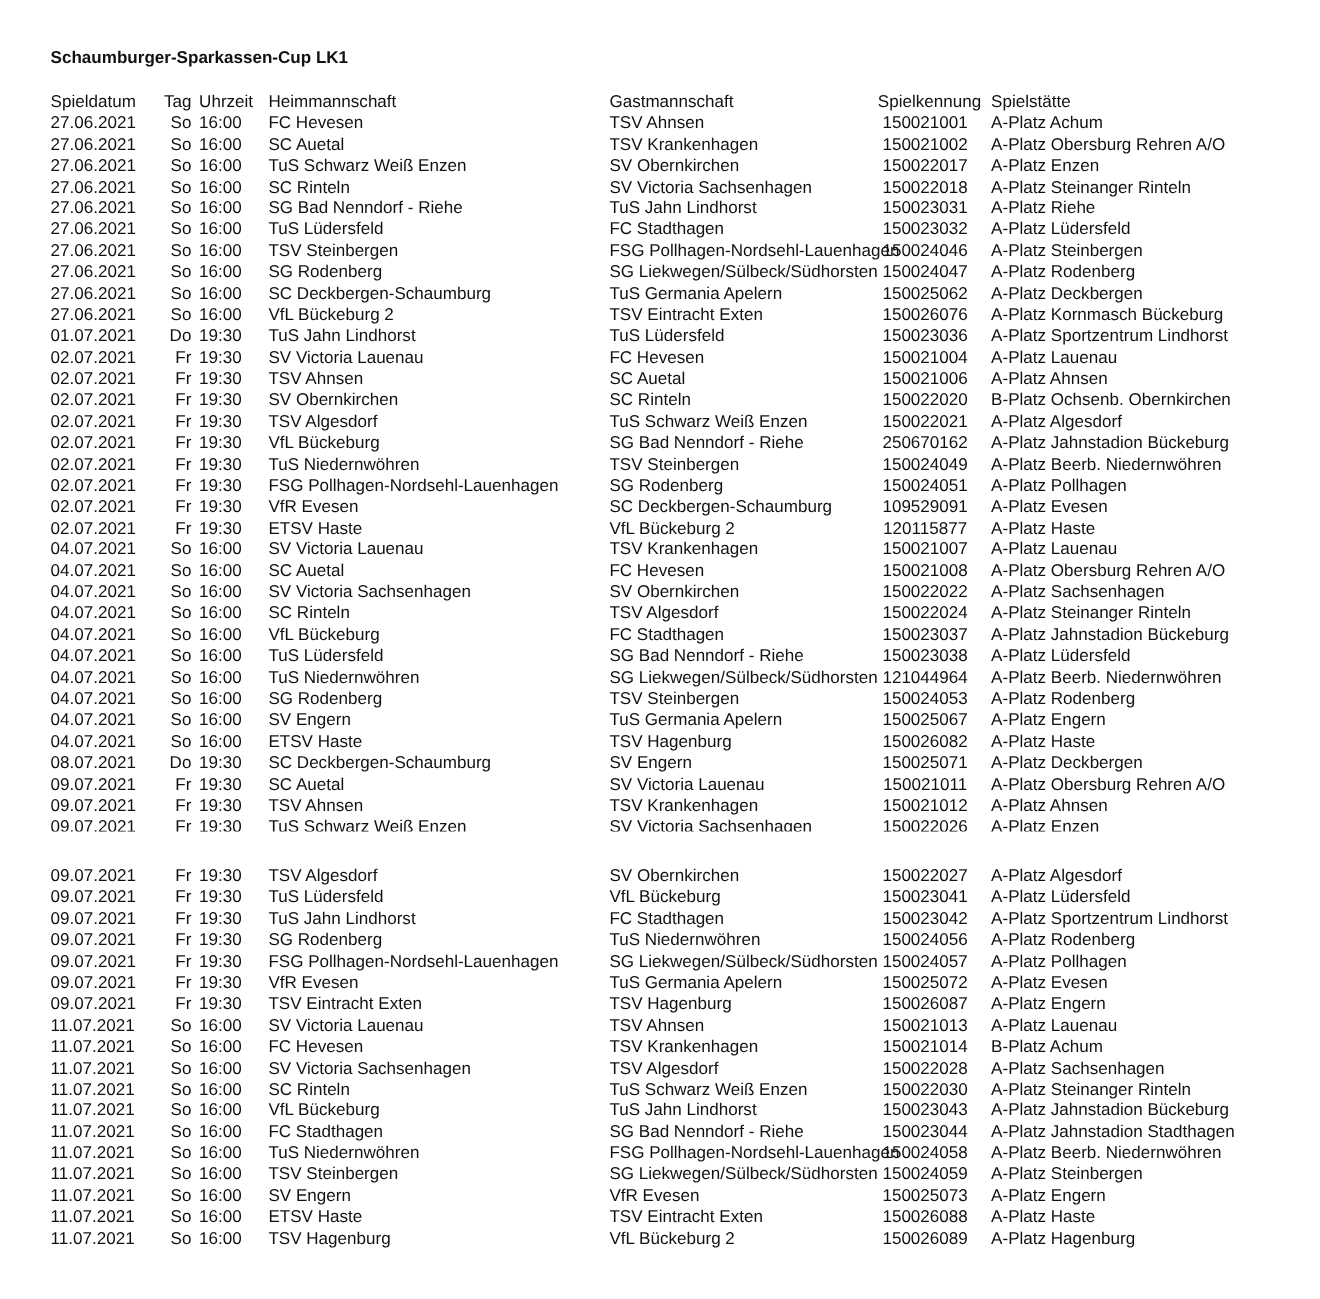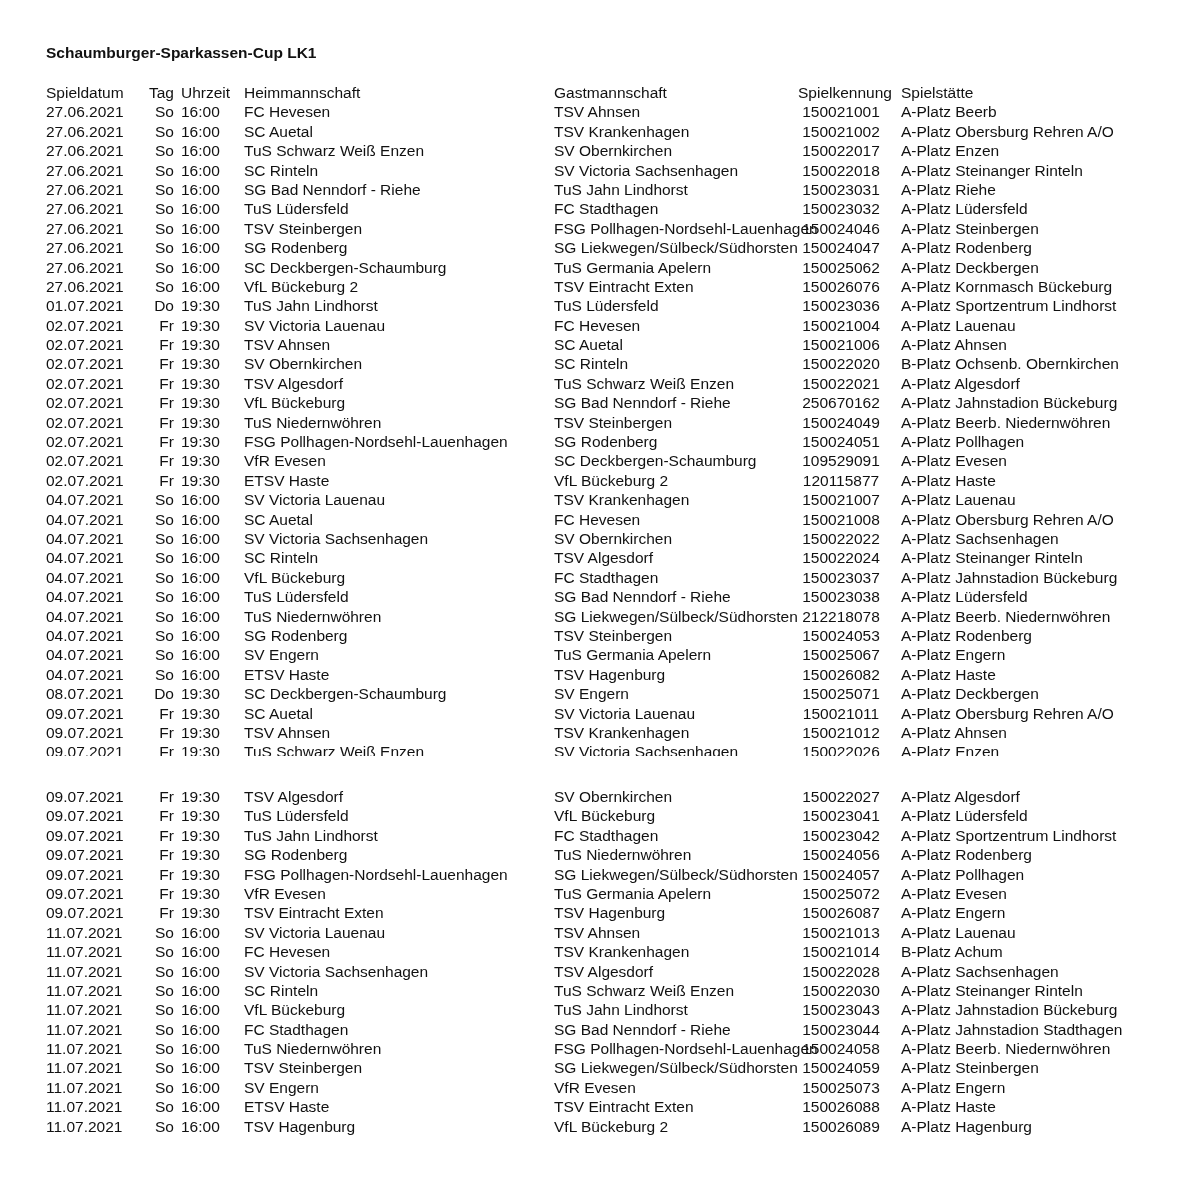--- a/index.html
+++ b/index.html
@@ -46,21 +46,21 @@
     <span class="cell c-venue">Spielstätte</span>
   </div>
   <div id="rows-1">
       <div class="row">
         <span class="cell c-date">27.06.2021</span>
         <span class="cell c-day">So</span>
         <span class="cell c-time">16:00</span>
         <span class="cell c-home">FC Hevesen</span>
         <span class="cell c-away">TSV Ahnsen</span>
         <span class="cell c-id">150021001</span>
-        <span class="cell c-venue">A-Platz Beerb</span>
+        <span class="cell c-venue">A-Platz Achum</span>
       </div>
       <div class="row">
         <span class="cell c-date">27.06.2021</span>
         <span class="cell c-day">So</span>
         <span class="cell c-time">16:00</span>
         <span class="cell c-home">SC Auetal</span>
         <span class="cell c-away">TSV Krankenhagen</span>
         <span class="cell c-id">150021002</span>
         <span class="cell c-venue">A-Platz Obersburg Rehren A/O</span>
       </div>
@@ -279,21 +279,21 @@
         <span class="cell c-away">SG Bad Nenndorf - Riehe</span>
         <span class="cell c-id">150023038</span>
         <span class="cell c-venue">A-Platz Lüdersfeld</span>
       </div>
       <div class="row">
         <span class="cell c-date">04.07.2021</span>
         <span class="cell c-day">So</span>
         <span class="cell c-time">16:00</span>
         <span class="cell c-home">TuS Niedernwöhren</span>
         <span class="cell c-away">SG Liekwegen/Sülbeck/Südhorsten</span>
-        <span class="cell c-id">212218078</span>
+        <span class="cell c-id">121044964</span>
         <span class="cell c-venue">A-Platz Beerb. Niedernwöhren</span>
       </div>
       <div class="row">
         <span class="cell c-date">04.07.2021</span>
         <span class="cell c-day">So</span>
         <span class="cell c-time">16:00</span>
         <span class="cell c-home">SG Rodenberg</span>
         <span class="cell c-away">TSV Steinbergen</span>
         <span class="cell c-id">150024053</span>
         <span class="cell c-venue">A-Platz Rodenberg</span>

